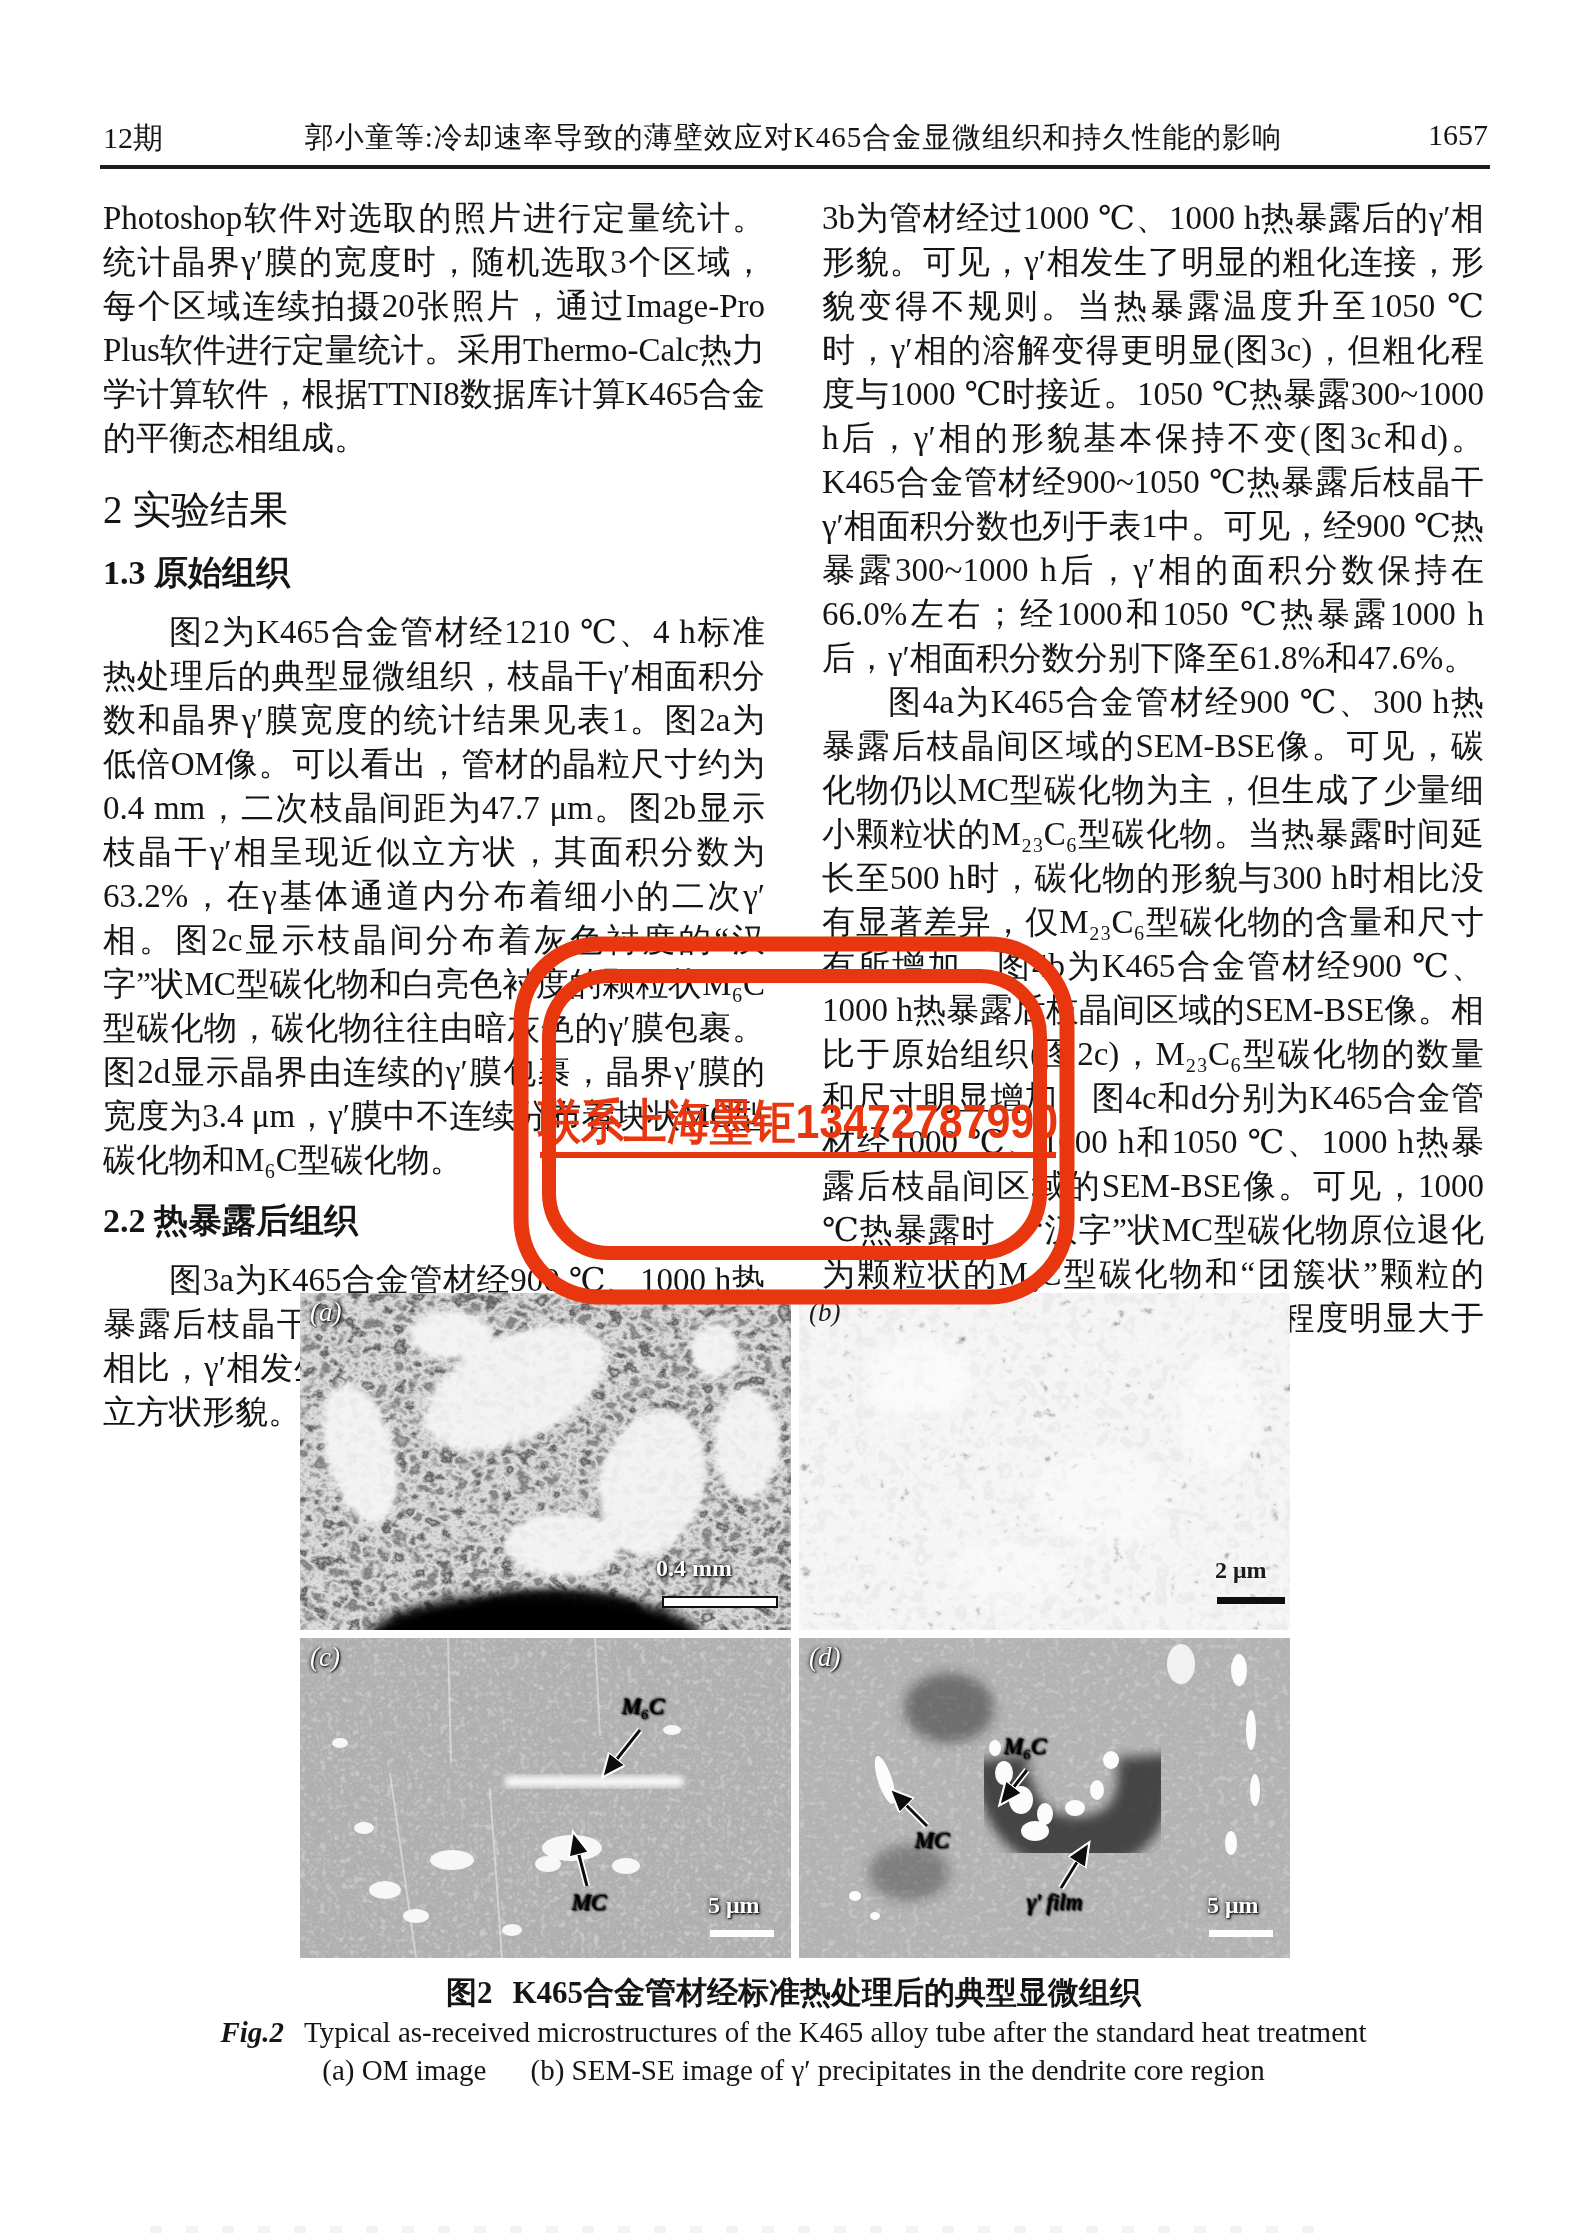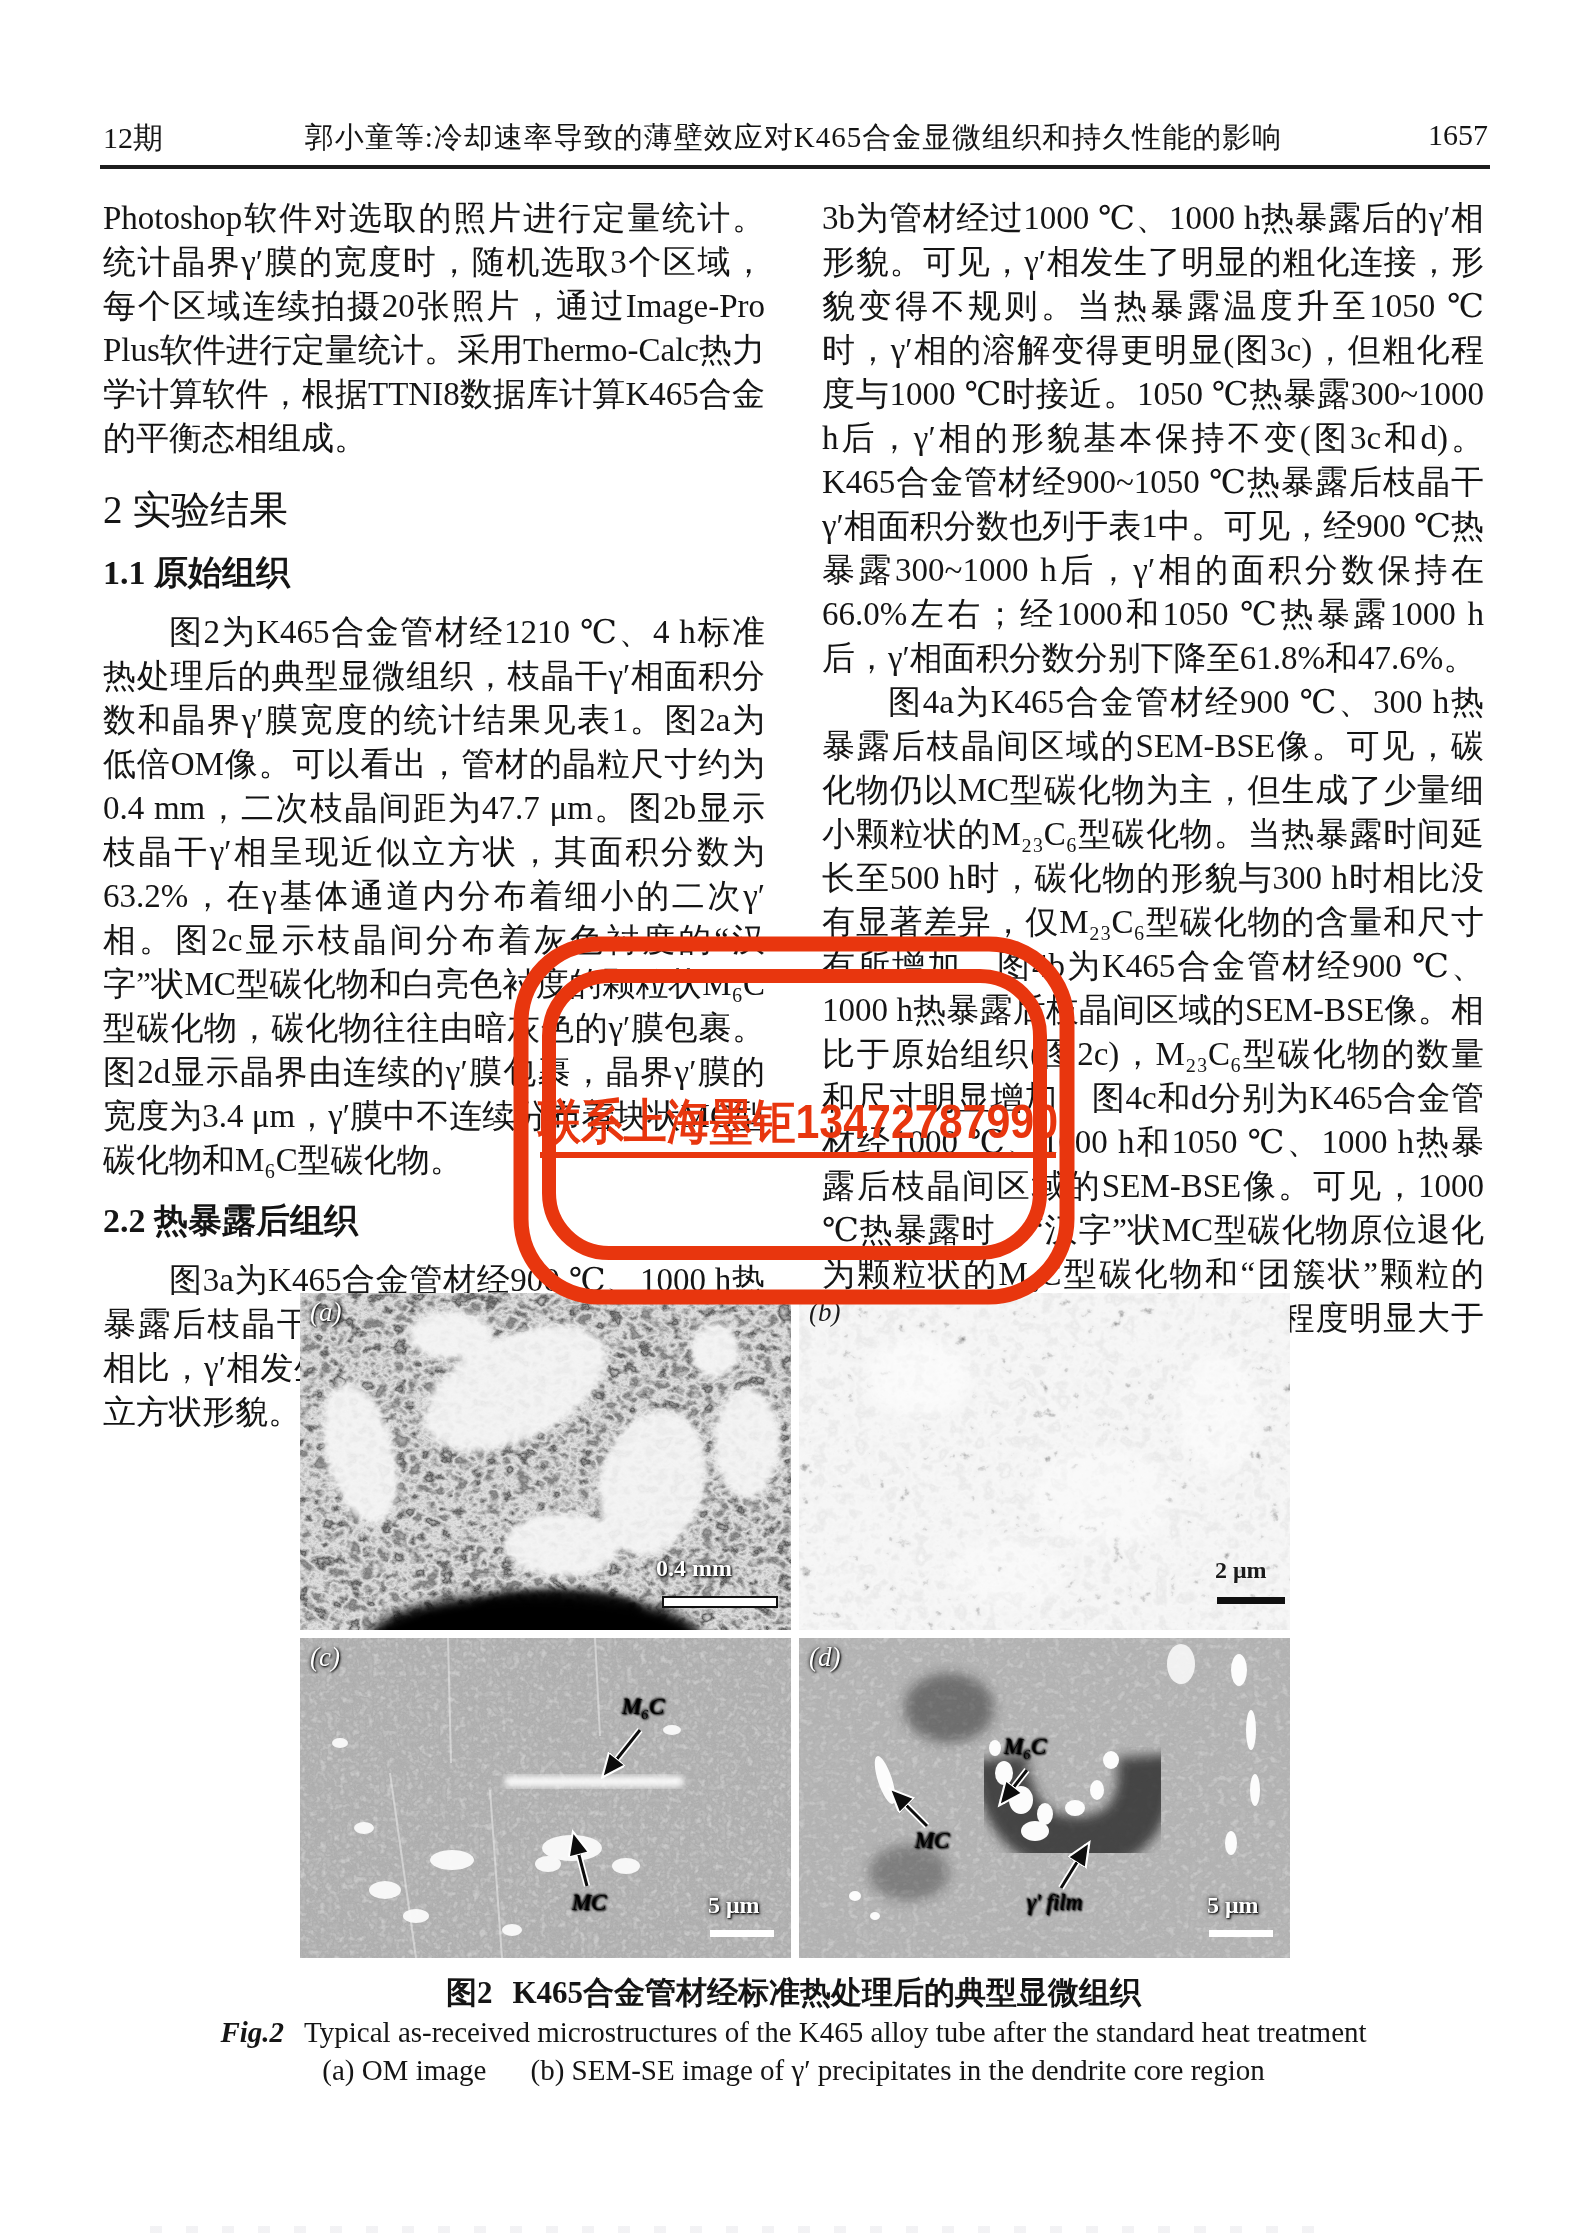--- a/index.html
+++ b/index.html
@@ -110,21 +110,21 @@
   </svg>
 
   <span class="hdr-issue">12期</span>
   <span class="hdr-title">郭小童等:冷却速率导致的薄壁效应对K465合金显微组织和持久性能的影响</span>
   <span class="hdr-page">1657</span>
   <div class="hdr-rule"></div>
 
   <div class="col col-left">
     <p class="para">Photoshop软件对选取的照片进行定量统计。统计晶界γ′膜的宽度时，随机选取3个区域，每个区域连续拍摄20张照片，通过Image-Pro Plus软件进行定量统计。采用Thermo-Calc热力学计算软件，根据TTNI8数据库计算K465合金的平衡态相组成。</p>
     <div class="h2">2  实验结果</div>
-    <div class="h3">1.1  原始组织</div>
+    <div class="h3">1.3  原始组织</div>
     <p class="para indent">图2为K465合金管材经1210 ℃、4 h标准热处理后的典型显微组织，枝晶干γ′相面积分数和晶界γ′膜宽度的统计结果见表1。图2a为低倍OM像。可以看出，管材的晶粒尺寸约为0.4 mm，二次枝晶间距为47.7 μm。图2b显示枝晶干γ′相呈现近似立方状，其面积分数为63.2%，在γ基体通道内分布着细小的二次γ′相。图2c显示枝晶间分布着灰色衬度的“汉字”状MC型碳化物和白亮色衬度的颗粒状M₆C型碳化物，碳化物往往由暗灰色的γ′膜包裹。图2d显示晶界由连续的γ′膜包裹，晶界γ′膜的宽度为3.4 μm，γ′膜中不连续分布着块状MC型碳化物和M₆C型碳化物。</p>
     <div class="h3">2.2  热暴露后组织</div>
     <p class="para indent">图3a为K465合金管材经900 ℃、1000 h热暴露后枝晶干γ′相的SEM-SE像。与原始组织相比，γ′相发生了粗化和长大，但仍保持近似立方状形貌。图</p>
   </div>
 
   <div class="col col-right">
     <p class="para">3b为管材经过1000 ℃、1000 h热暴露后的γ′相形貌。可见，γ′相发生了明显的粗化连接，形貌变得不规则。当热暴露温度升至1050 ℃时，γ′相的溶解变得更明显(图3c)，但粗化程度与1000 ℃时接近。1050 ℃热暴露300~1000 h后，γ′相的形貌基本保持不变(图3c和d)。K465合金管材经900~1050 ℃热暴露后枝晶干γ′相面积分数也列于表1中。可见，经900 ℃热暴露300~1000 h后，γ′相的面积分数保持在66.0%左右；经1000和1050 ℃热暴露1000 h后，γ′相面积分数分别下降至61.8%和47.6%。</p>
     <p class="para indent">图4a为K465合金管材经900 ℃、300 h热暴露后枝晶间区域的SEM-BSE像。可见，碳化物仍以MC型碳化物为主，但生成了少量细小颗粒状的M₂₃C₆型碳化物。当热暴露时间延长至500 h时，碳化物的形貌与300 h时相比没有显著差异，仅M₂₃C₆型碳化物的含量和尺寸有所增加。图4b为K465合金管材经900 ℃、1000 h热暴露后枝晶间区域的SEM-BSE像。相比于原始组织(图2c)，M₂₃C₆型碳化物的数量和尺寸明显增加。图4c和d分别为K465合金管材经1000 ℃、1000 h和1050 ℃、1000 h热暴露后枝晶间区域的SEM-BSE像。可见，1000 ℃热暴露时，“汉字”状MC型碳化物原位退化为颗粒状的M₆C型碳化物和“团簇状”颗粒的M₂₃C₆型碳化物，碳化物的退化程度明显大于900 ℃(图4a和b)。同</p>
   </div>
 

